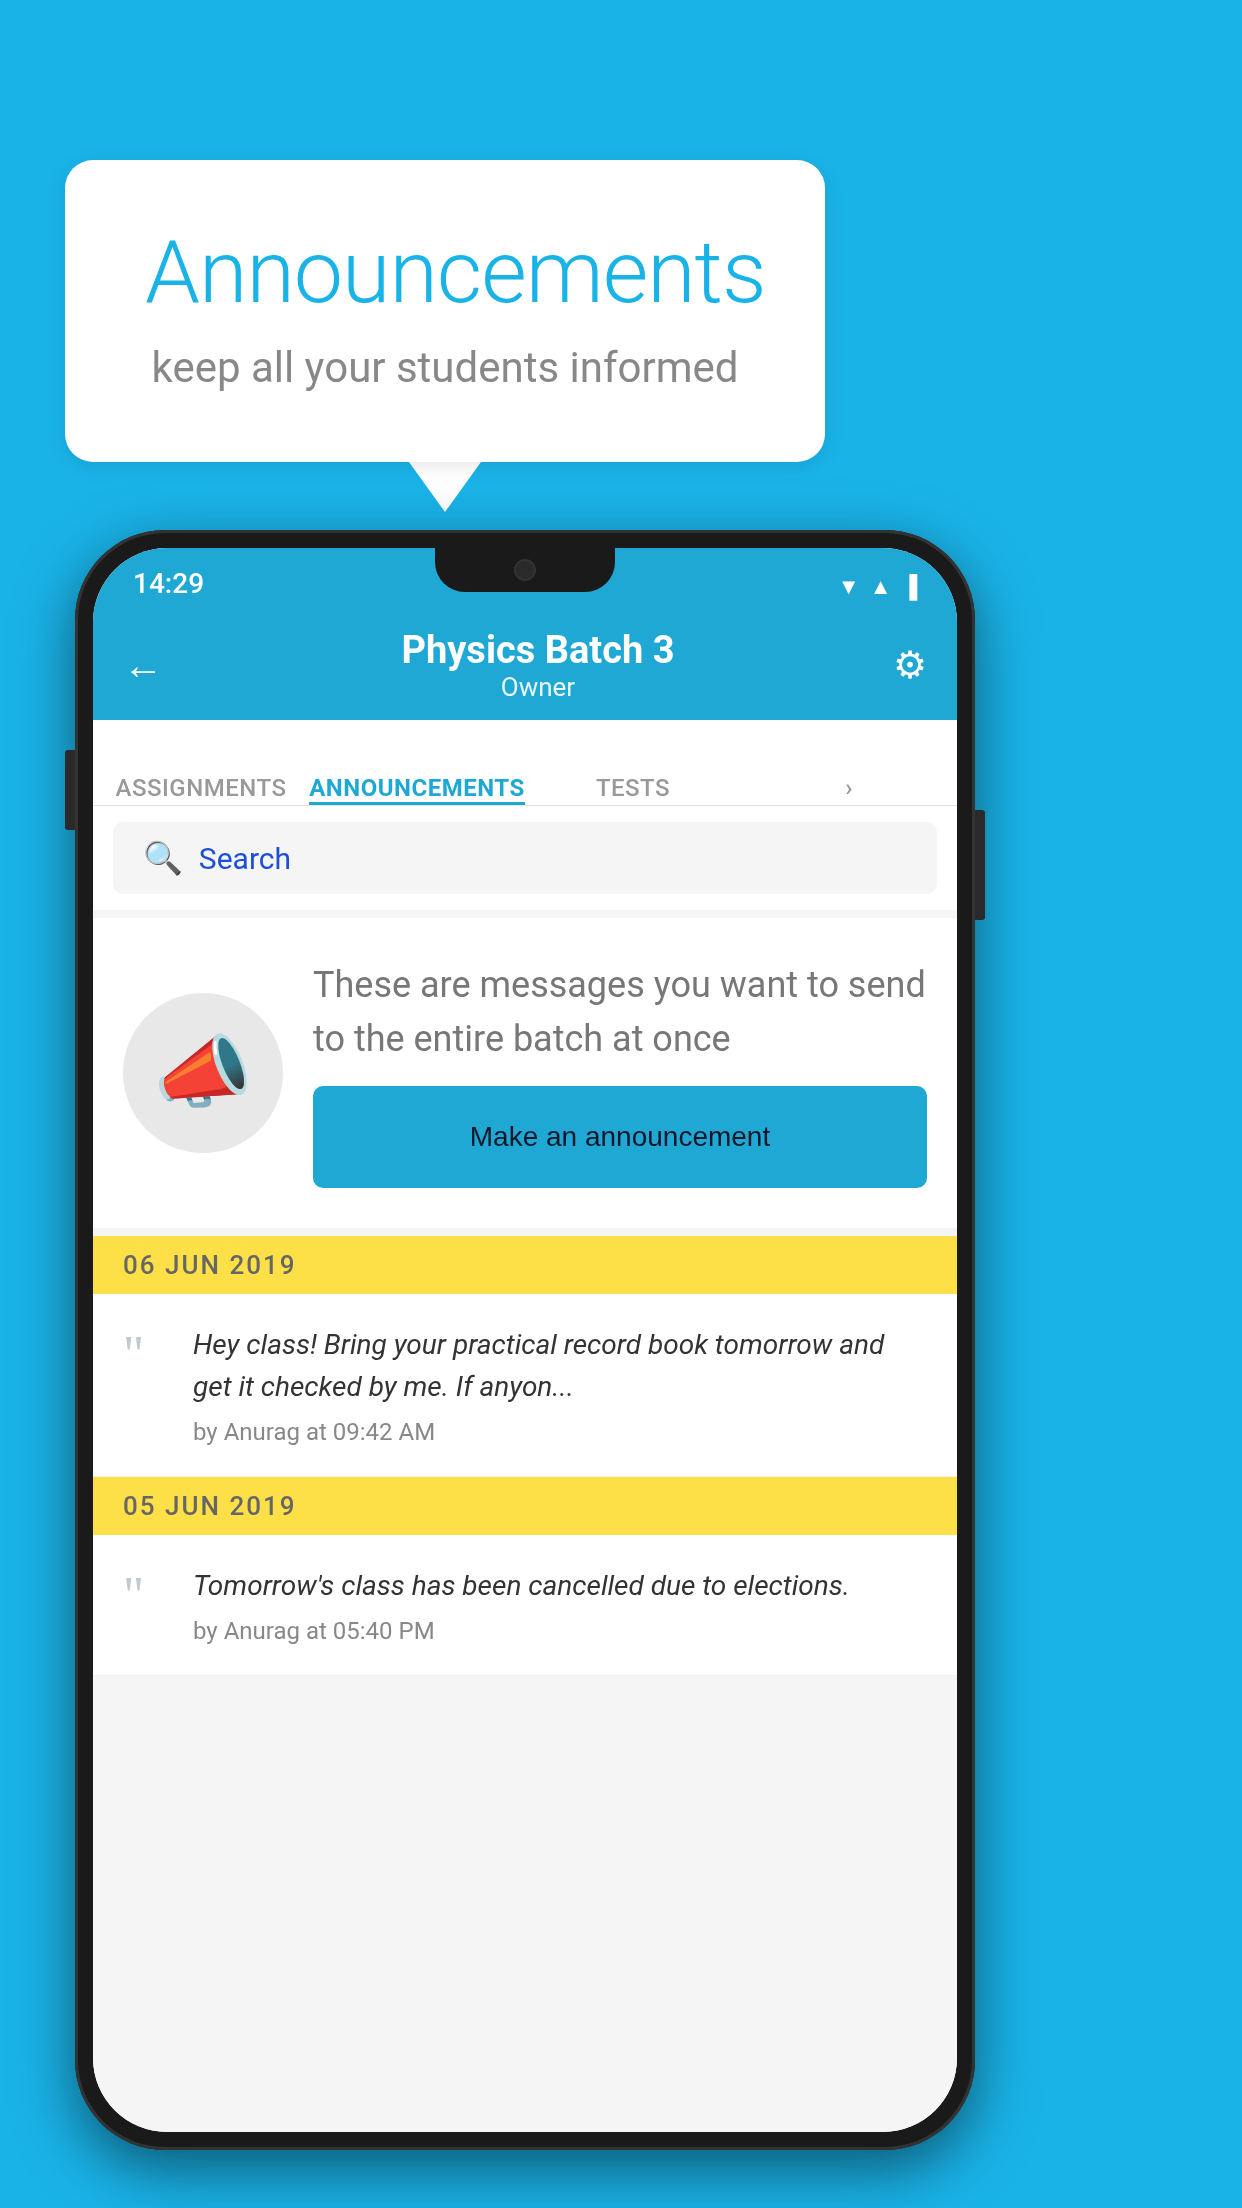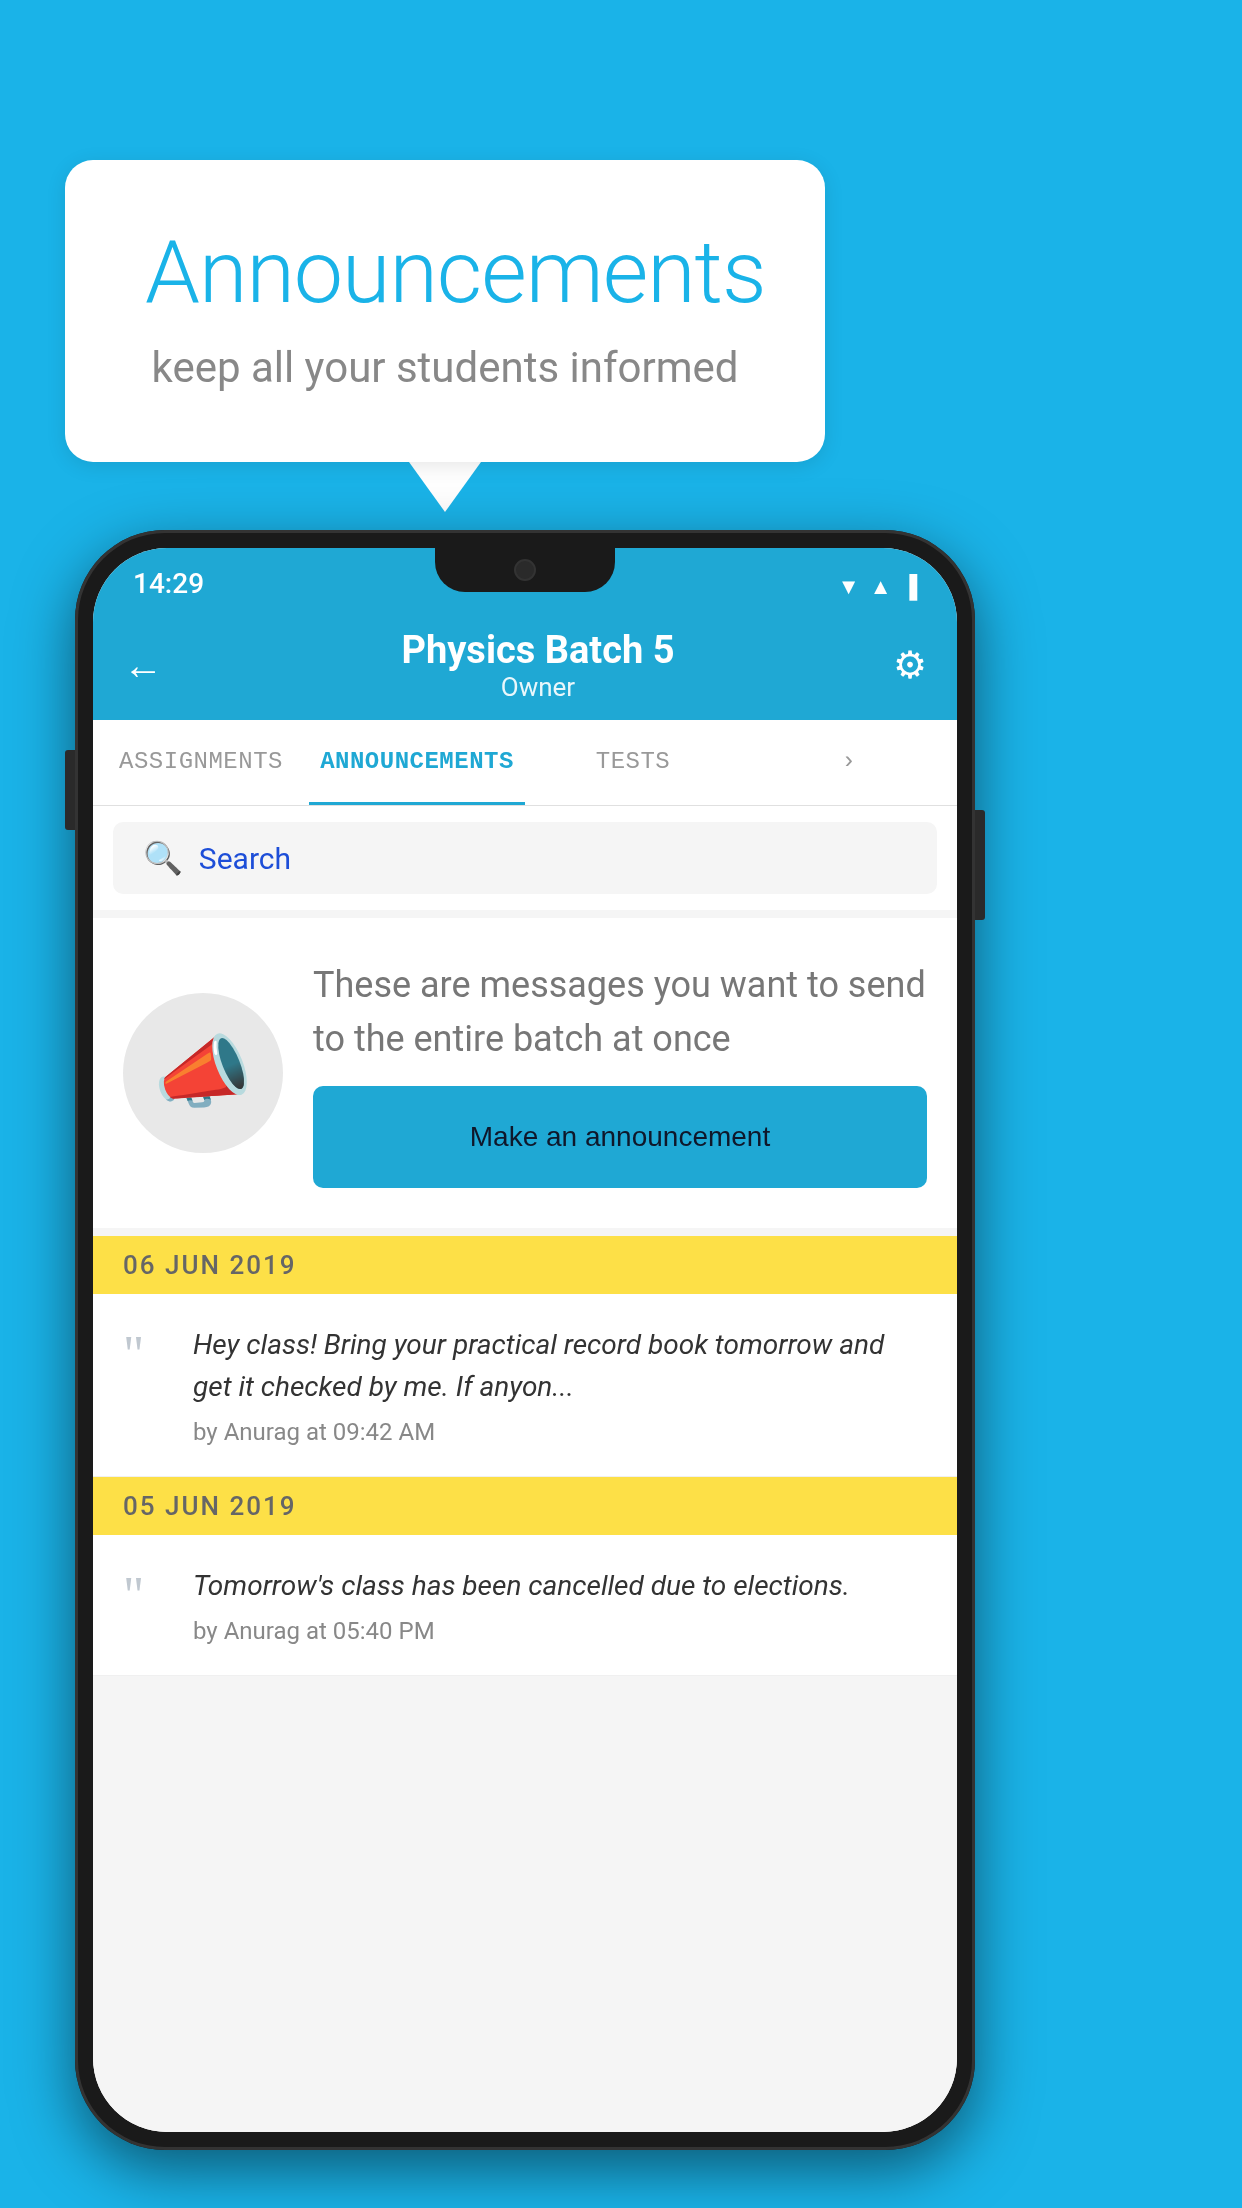--- a/index.html
+++ b/index.html
@@ -206,30 +206,29 @@
       height: 86px;
       display: flex;
       align-items: stretch;
       border-bottom: 1px solid #e0e0e0;
       flex-shrink: 0;
     }
 
     .tab-item {
       flex: 1;
       display: flex;
-      align-items: center;
+      align-items: flex-end;
       justify-content: center;
       font-size: 24px;
       font-weight: 500;
       color: #999;
       cursor: pointer;
       letter-spacing: 0.5px;
       border-bottom: 3px solid transparent;
       text-transform: uppercase;
-      font-family: Liberation Mono, monospace;
     }
 
     .tab-item.active {
       color: #1fa8d4;
       border-bottom: 3px solid #1fa8d4;
       font-weight: 700;
     }
 
     
     .content-area {
@@ -394,21 +393,21 @@
         <div class="status-icons">
           <span class="wifi-icon">▼</span>
           <span class="signal-icon">▲</span>
           <span class="battery-icon">▐</span>
         </div>
       </div>
 
       <div class="app-bar">
         <span class="back-arrow">←</span>
         <div class="app-bar-title-section">
-          <div class="app-bar-title">Physics Batch 5</div>
+          <div class="app-bar-title">Physics Batch 3</div>
           <div class="app-bar-subtitle">Owner</div>
         </div>
         <span class="settings-icon">⚙</span>
       </div>
 
       <div class="tab-bar">
         <div class="tab-item">
           <span>ASSIGNMENTS</span>
         </div>
         <div class="tab-item active">

